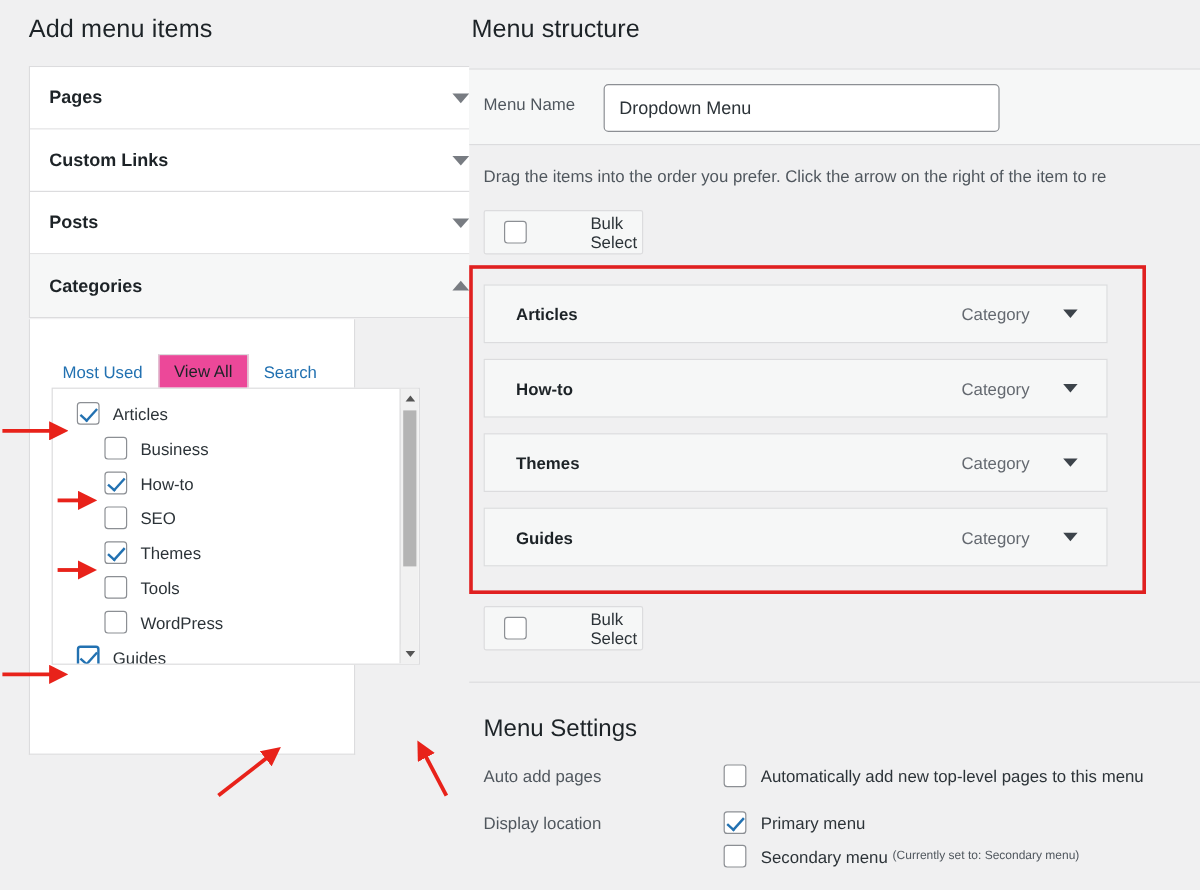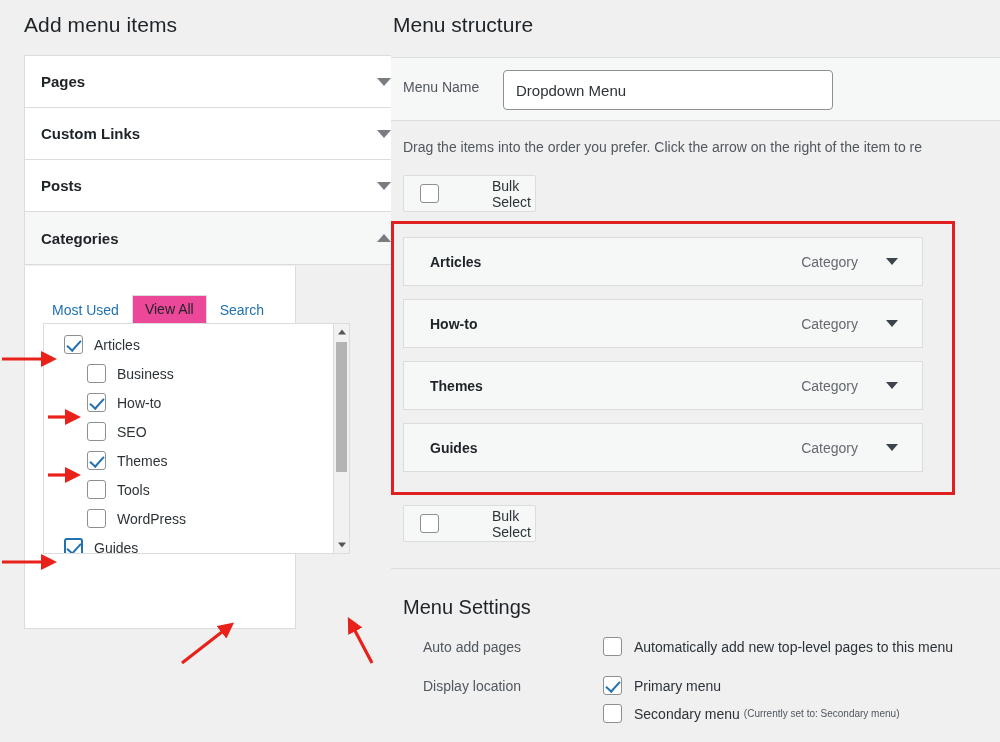--- a/index.html
+++ b/index.html
@@ -113,21 +113,21 @@
   }
   .mi-name { font-size: 14px; font-weight: 600; color: #1d2327; margin-left: 26px; }
   .mi-type { position: absolute; right: 64px; font-size: 14px; color: #646970; }
   .mi-caret {
     position: absolute; right: 24px; width: 0; height: 0;
     border-left: 6px solid transparent; border-right: 6px solid transparent; border-top: 7px solid #3c434a;
   }
 
   .divider { position: absolute; left: 0; top: 568px; width: 620px; height: 1px; background: #dcdcde; }
   .settings-title { position: absolute; left: 12px; top: 596px; font-size: 20px; color: #1d2327; }
-  .set-row { position: absolute; left: 12px; font-size: 14px; color: #50575e; margin-left: 20px; }
+  .set-row { position: absolute; left: 12px; font-size: 14px; color: #50575e; }
   .set-row.r1 { top: 639px; }
   .set-row.r2 { top: 678px; }
   .set-ctl { position: absolute; left: 212px; display: flex; align-items: center; }
   .set-ctl.c1 { top: 637px; }
   .set-ctl.c2 { top: 676px; }
   .set-ctl.c3 { top: 704px; }
   .set-ctl-label { font-size: 14px; color: #2c3338; margin-left: 12px; white-space: nowrap; }
   .set-note { color: #50575e; font-size: 10px; margin-left: 4px; }
 
   

